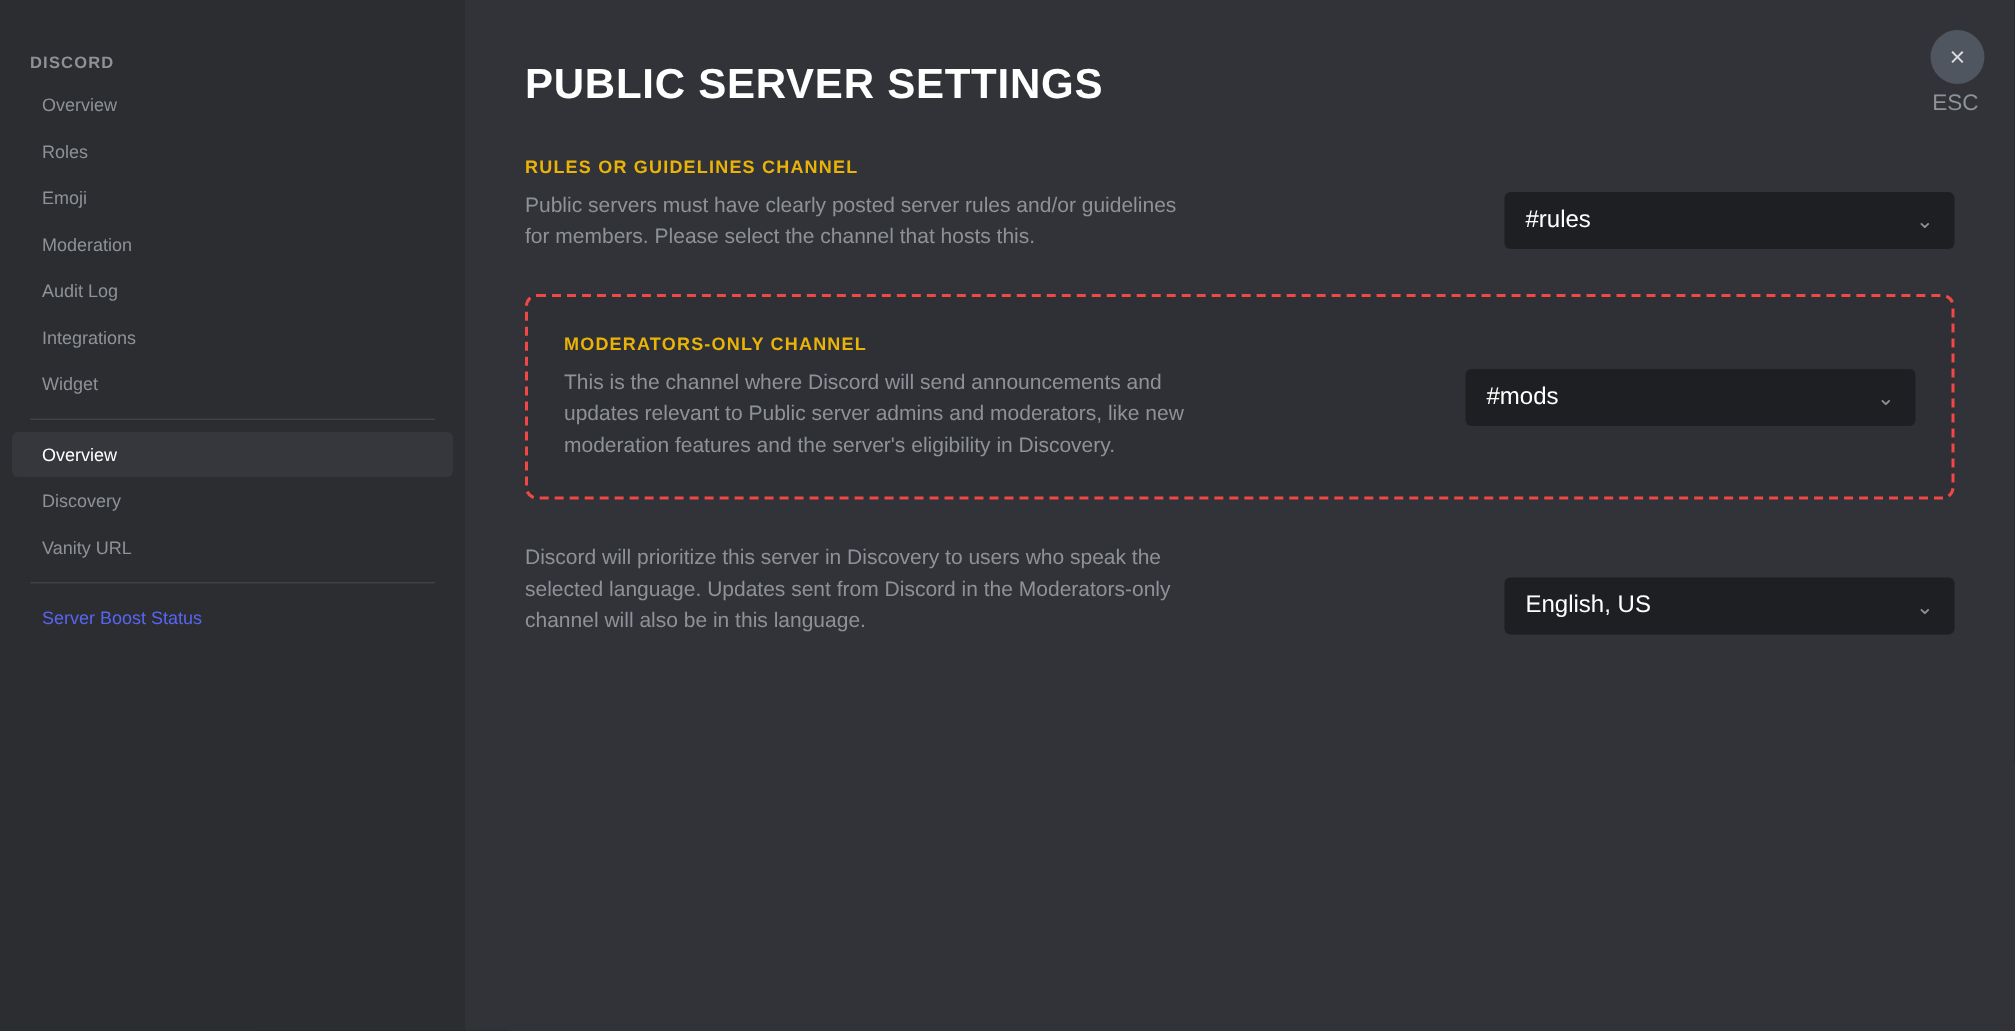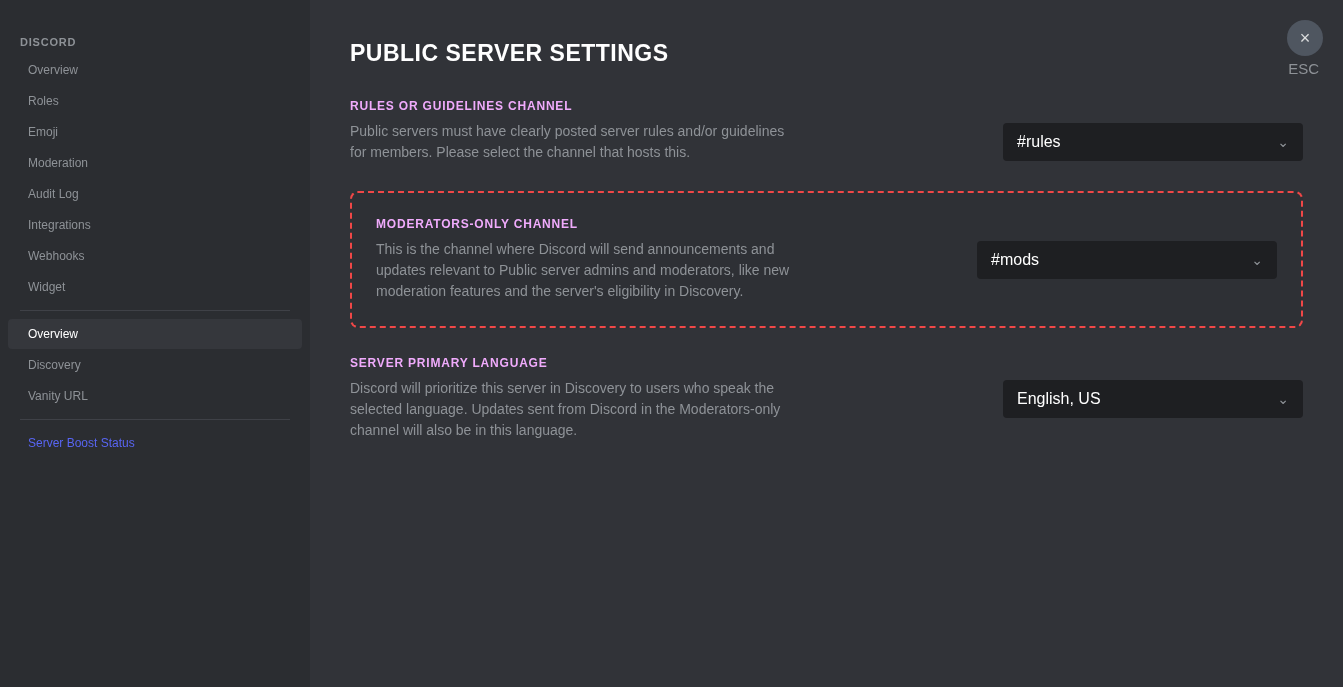--- a/index.html
+++ b/index.html
@@ -63,21 +63,21 @@
     .main-content {
       flex: 1;
       background: #313338;
       height: 687px;
       padding: 40px 40px 40px 40px;
       overflow-y: auto;
       position: relative;
     }
 
     .page-title {
-      font-size: 23px;
+      font-size: 28px;
       font-weight: 700;
       color: #ffffff;
       text-transform: uppercase;
       margin-bottom: 32px;
       letter-spacing: 0.5px;
     }
 
     
     .close-btn {
       position: absolute;
@@ -118,21 +118,21 @@
       margin-bottom: 24px;
     }
 
     .section-text {
       flex: 1;
     }
 
     .section-title {
       font-size: 12px;
       font-weight: 700;
-      color: #f0abfc;
+      color: #eab308;
       text-transform: uppercase;
       letter-spacing: 0.8px;
       margin-bottom: 8px;
     }
 
     .section-description {
       font-size: 14px;
       color: #8e9297;
       line-height: 1.5;
       max-width: 440px;
@@ -192,23 +192,20 @@
   <div class="sidebar-item">
     <span>Moderation</span>
   </div>
   <div class="sidebar-item">
     <span>Audit Log</span>
   </div>
   <div class="sidebar-item">
     <span>Integrations</span>
   </div>
   <div class="sidebar-item">
-    <span>Webhooks</span>
-  </div>
-  <div class="sidebar-item">
     <span>Widget</span>
   </div>
 
   <div class="sidebar-divider"></div>
 
 
   <div class="sidebar-item active">
     <span>Overview</span>
   </div>
   <div class="sidebar-item">
@@ -254,21 +251,20 @@
       <div class="dropdown">
         <span>#mods</span>
         <span class="dropdown-arrow">⌄</span>
       </div>
     </div>
   </div>
 
   <div class="settings-section">
     <div class="section-header">
       <div class="section-text">
-        <div class="section-title">SERVER PRIMARY LANGUAGE</div>
         <div class="section-description">Discord will prioritize this server in Discovery to users who speak the selected language. Updates sent from Discord in the Moderators-only channel will also be in this language.</div>
       </div>
       <div class="dropdown">
         <span>English, US</span>
         <span class="dropdown-arrow">⌄</span>
       </div>
     </div>
   </div>
 
 </div>

